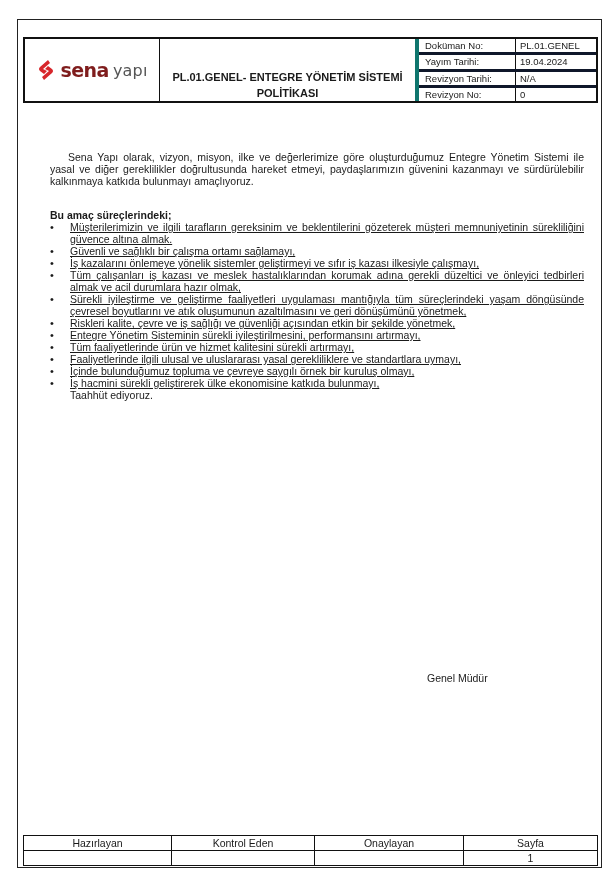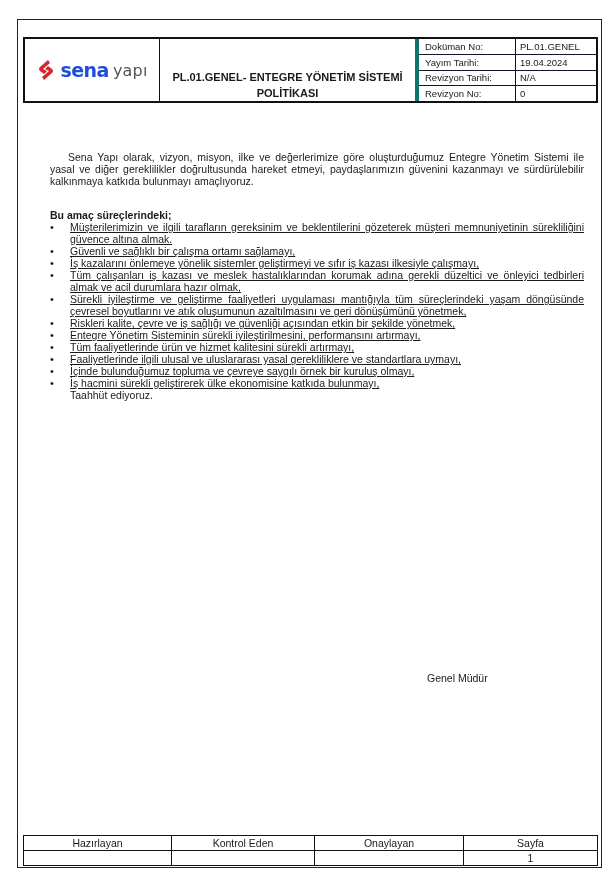--- a/index.html
+++ b/index.html
@@ -9,27 +9,27 @@
                    border: 1px solid #222; box-sizing: border-box; }
     
     .hdr { position: absolute; left: 23px; top: 37px; width: 575px; height: 66px;
            border: 2px solid #111; box-sizing: border-box; display: flex; }
     .hdr .logo-cell { width: 134px; border-right: 1px solid #111; display: flex;
                       align-items: center; justify-content: center; }
     .hdr .title-cell { width: 259px; border-right: 4px solid #0f766e; display: flex;
                        align-items: flex-end; justify-content: center; text-align: center;
                        font-weight: bold; font-size: 11px; line-height: 16px; padding: 0 8px; box-sizing: border-box; }
     .hdr .meta { flex: 1; display: flex; flex-direction: column; }
-    .hdr .meta-row { flex: 1; display: flex; border-bottom: 1px solid #0f172a; font-size: 9.5px; }
+    .hdr .meta-row { flex: 1; display: flex; border-bottom: 3px solid #0f172a; font-size: 9.5px; }
     .hdr .meta-row:last-child { border-bottom: none; }
     .hdr .meta-label { width: 90px; border-right: 1px solid #111; padding-left: 6px; display: flex; align-items: center; }
     .hdr .meta-value { flex: 1; padding-left: 4px; display: flex; align-items: center; text-align: right; }
 
     .logo { display: flex; align-items: center; gap: 4px; }
-    .logo-word { font-family: "DejaVu Sans", sans-serif; font-weight: bold; font-size: 19px; color: #1d4ed8; letter-spacing: -0.5px; }
+    .logo-word { font-family: "DejaVu Sans", sans-serif; font-weight: bold; font-size: 19px; color: #7f1d1d; letter-spacing: -0.5px; }
     .logo-word2 { font-family: "DejaVu Sans", sans-serif; font-size: 16px; color: #555; letter-spacing: 0.2px; }
 
     
     .content { position: absolute; left: 50px; top: 151px; width: 534px; font-size: 10.5px; line-height: 12px; }
     .para { text-align: justify; text-indent: 18px; margin: 0; }
     .heading { font-weight: bold; margin: 22px 0 0 0; }
     ul.bullets { list-style: none; margin: 0; padding: 0; }
     ul.bullets li { position: relative; padding-left: 20px; text-align: justify; margin-left: -0px; text-decoration: underline; }
     ul.bullets li .dot { position: absolute; left: -0px; top: 0; width: 20px; text-align: left; font-size: 11px; }
     ul.bullets li .dot::before { content: "\2022"; }

